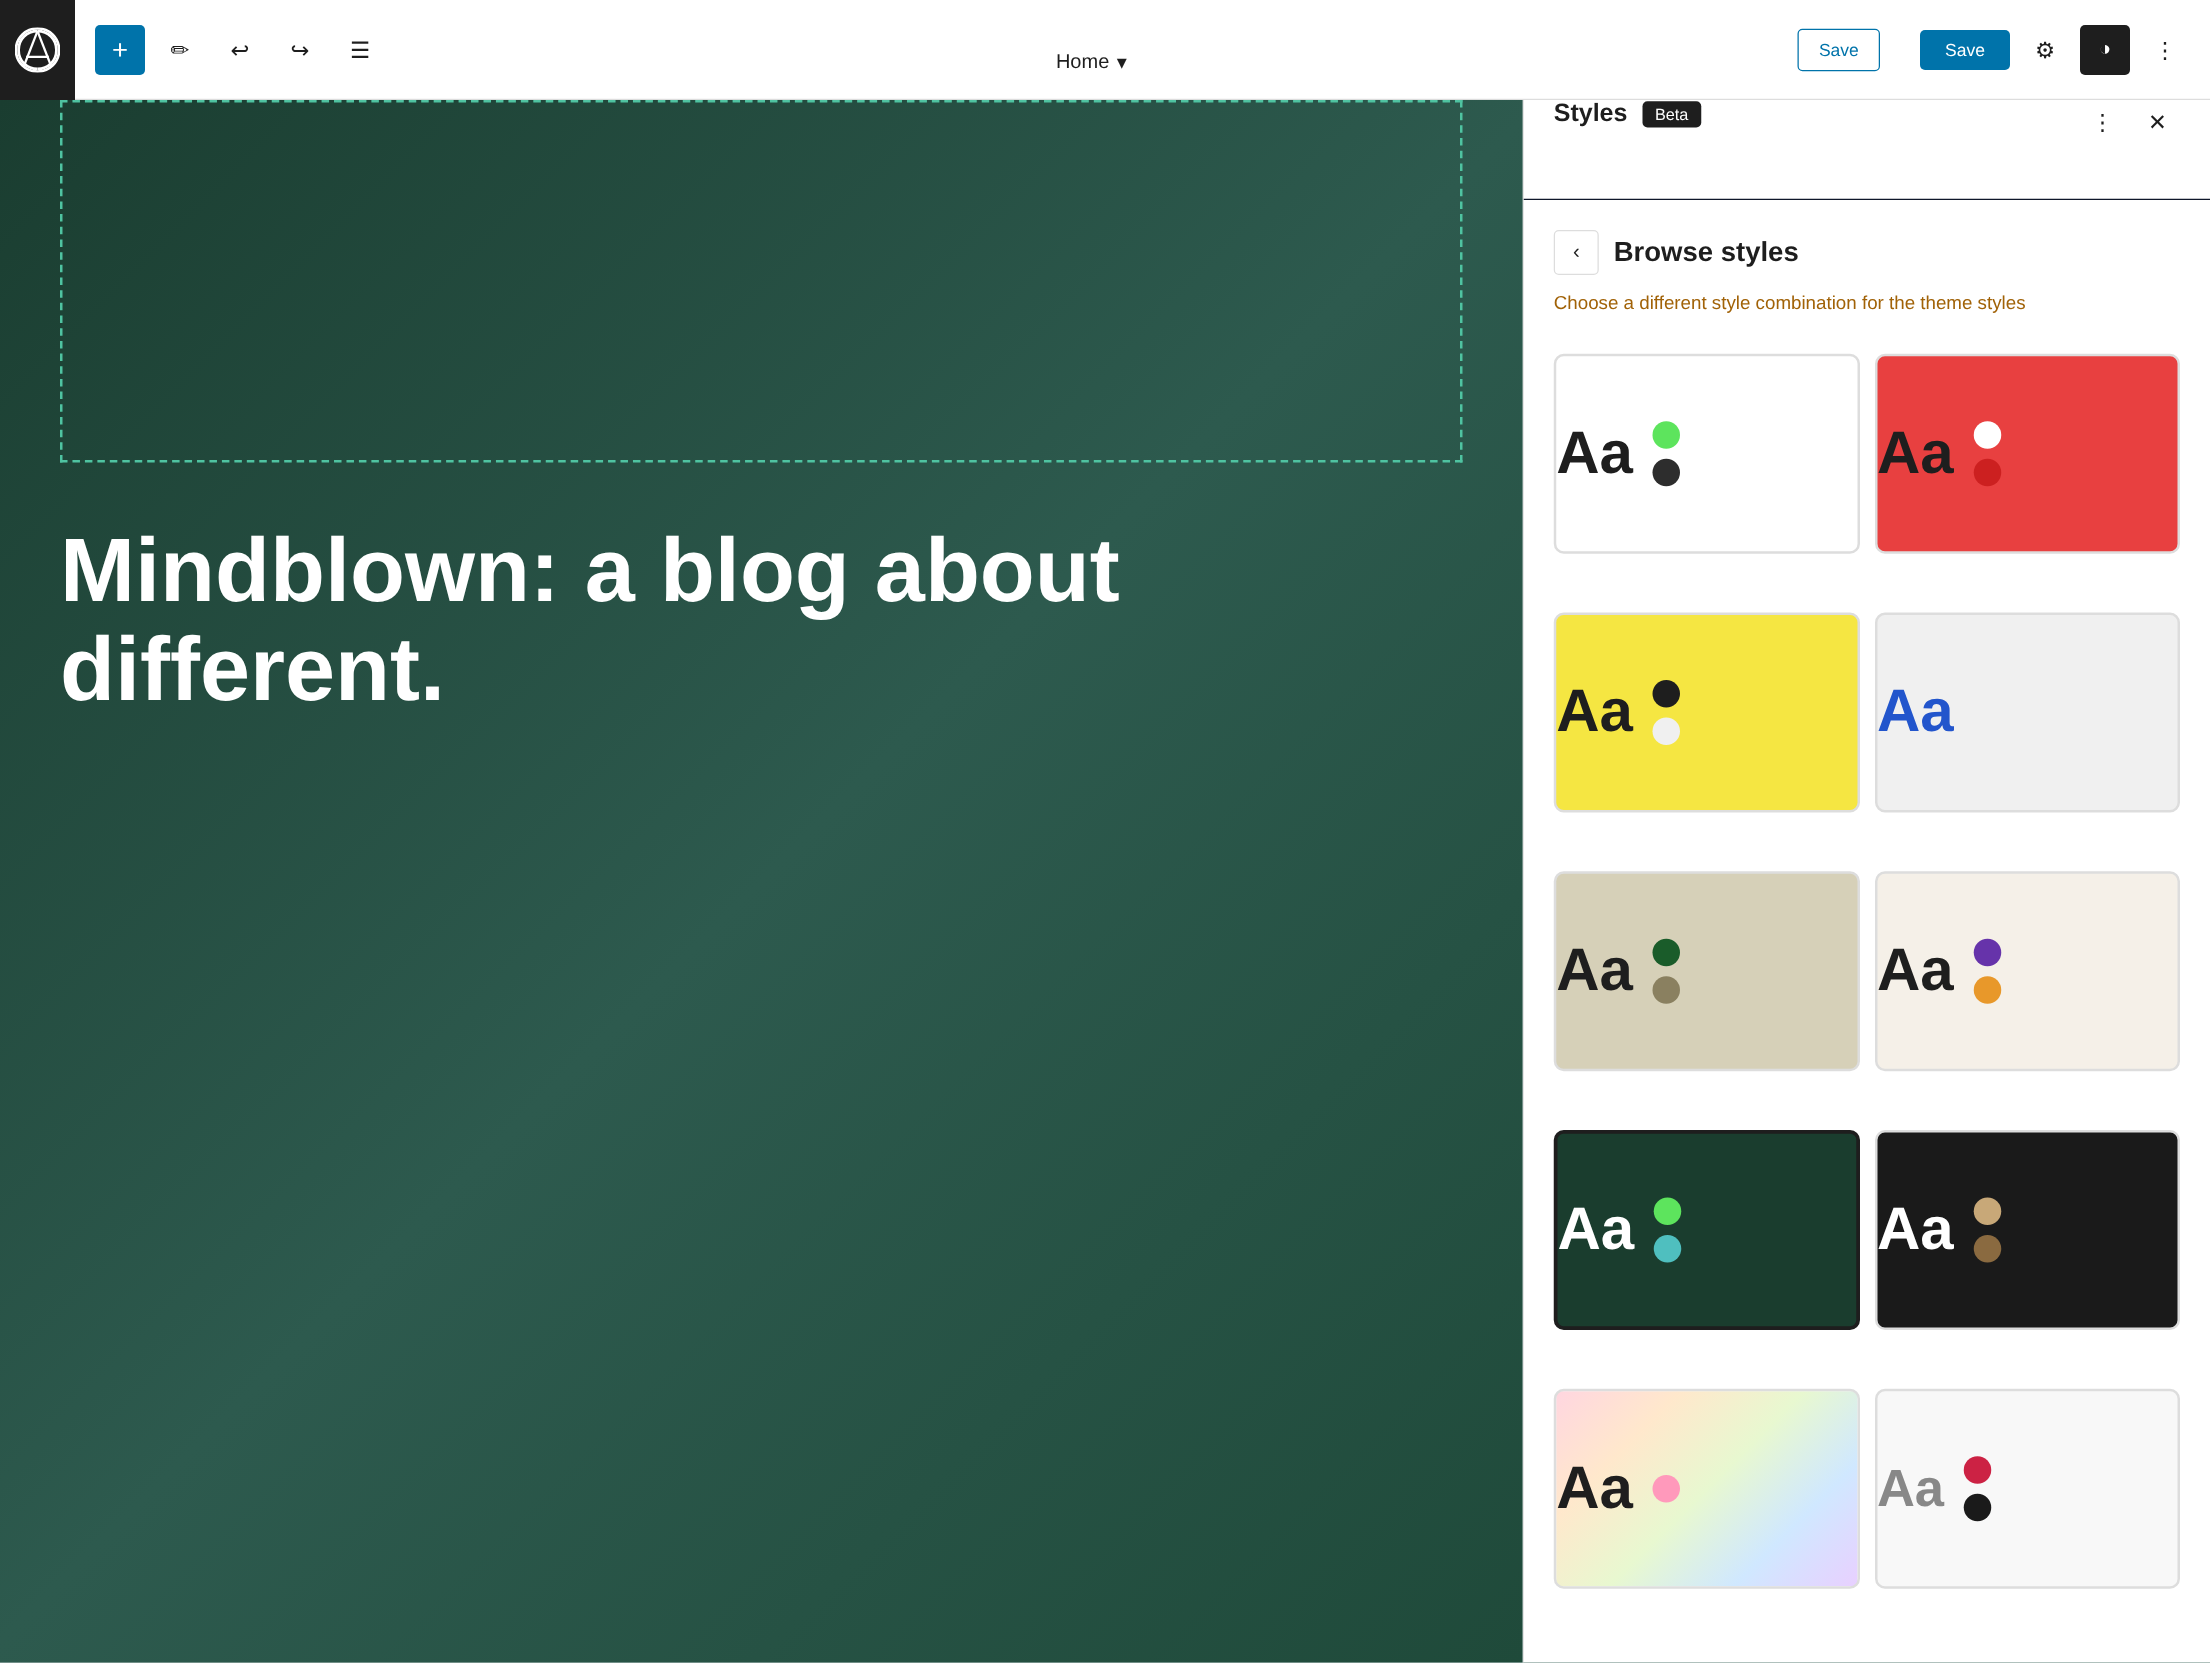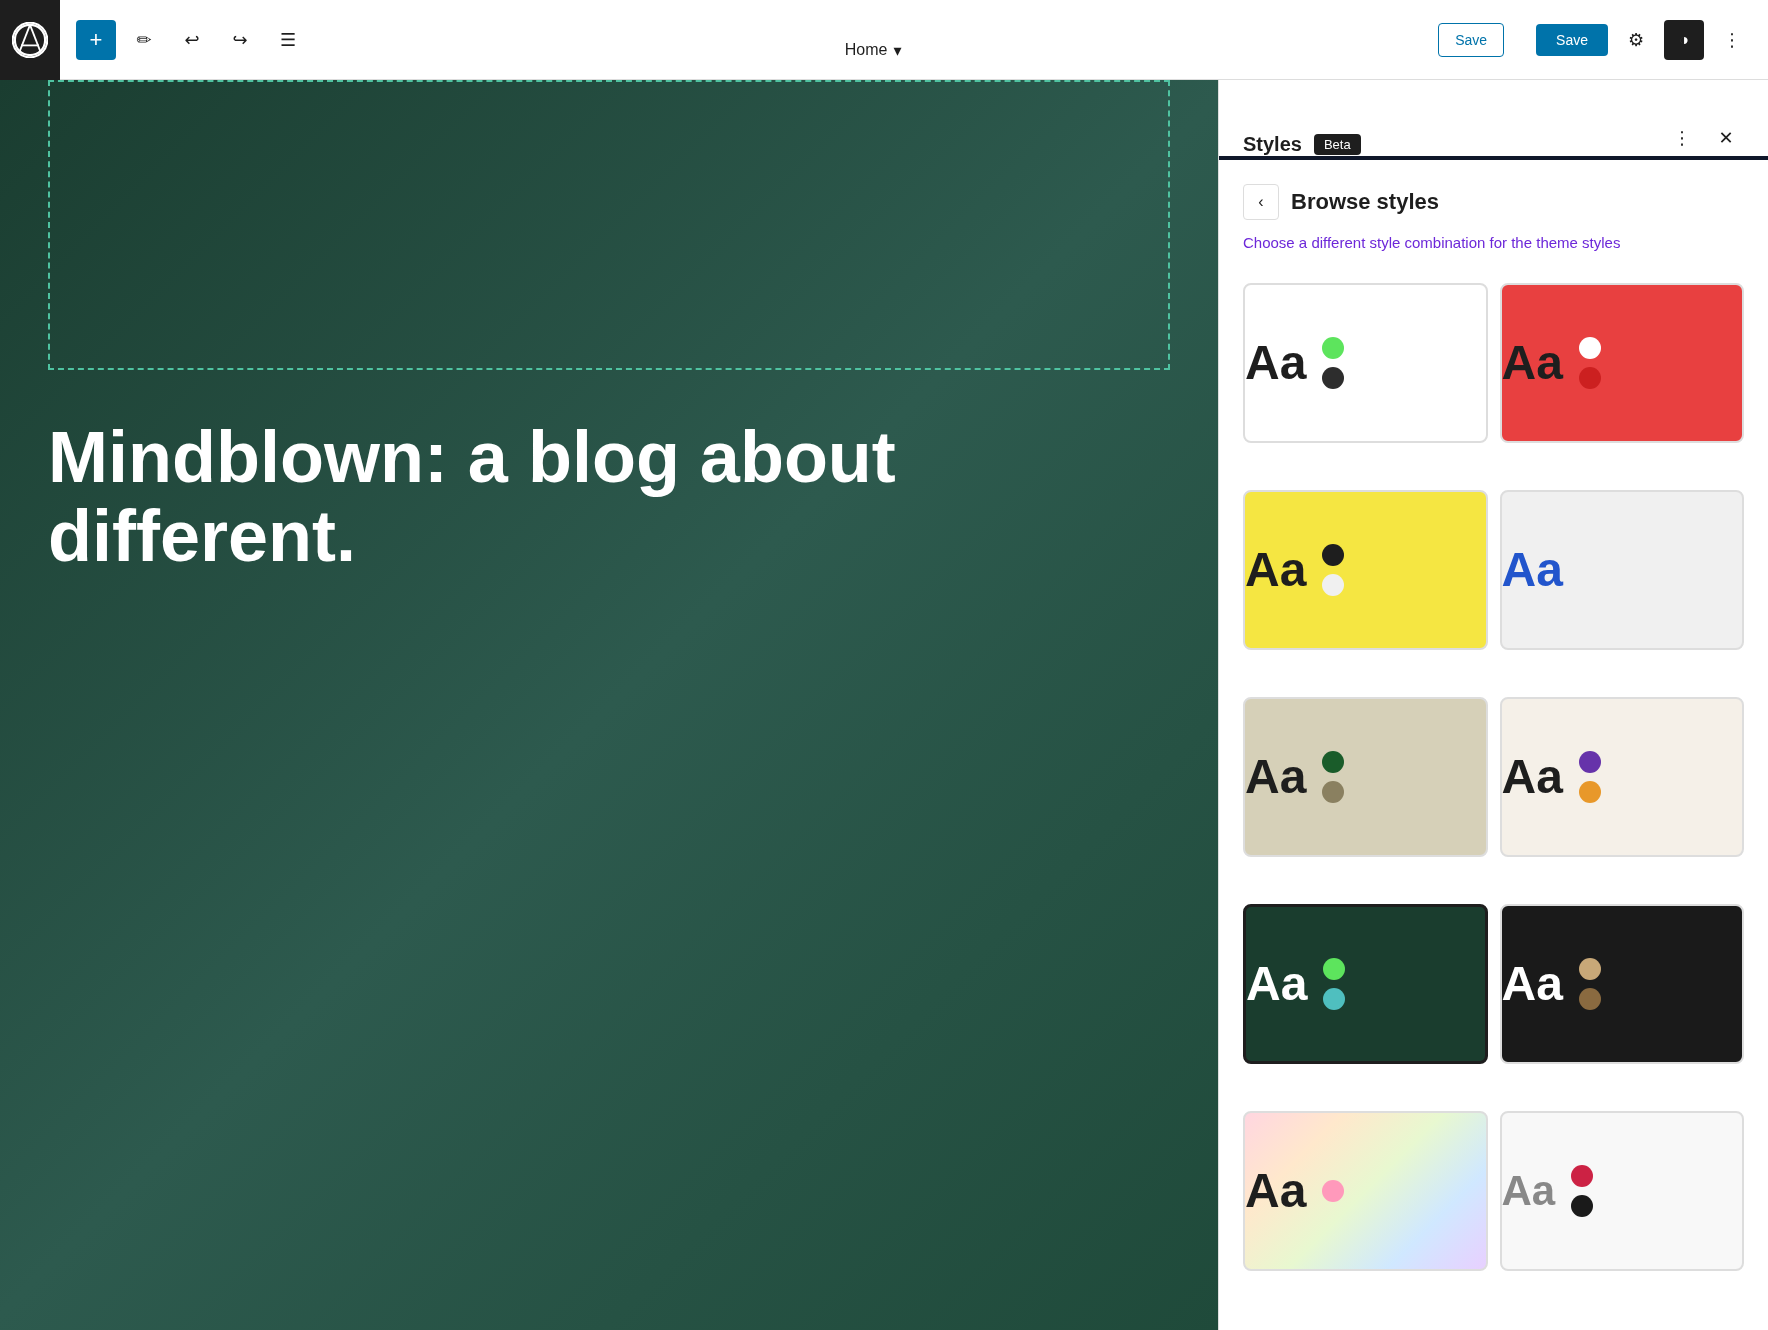--- a/index.html
+++ b/index.html
@@ -128,24 +128,24 @@
       background: #fff;
       border-left: 1px solid #ddd;
       display: flex;
       flex-direction: column;
       flex-shrink: 0;
     }
 
     .panel-header {
       height: 80px;
       display: flex;
-      align-items: flex-end;
+      align-items: flex-start;
       justify-content: space-between;
       padding: 0 24px;
-      border-bottom: 4px solid #0f172a;
+      border-bottom: 1px solid #0f172a;
     }
 
     .panel-header-left {
       display: flex; align-items: center; gap: 12px;
     }
     .panel-title {
       font-size: 20px; font-weight: 600; color: #1e1e1e;
     }
     .beta-badge {
       background: #1e1e1e; color: #fff;
@@ -169,21 +169,21 @@
       width: 36px; height: 36px;
       border: 1px solid #ddd; background: #fff; cursor: pointer;
       border-radius: 4px; display: flex; align-items: center; justify-content: center;
       font-size: 16px; color: #1e1e1e;
     }
     .browse-title {
       font-size: 22px; font-weight: 600; color: #1e1e1e;
     }
     .browse-description {
       padding: 0 24px 20px;
-      font-size: 15px; color: #6d28d9; line-height: 1.5;
+      font-size: 15px; color: #a16207; line-height: 1.5;
     }
 
     
     .style-grid {
       display: grid;
       grid-template-columns: 1fr 1fr;
       gap: 12px;
       padding: 8px 24px 24px;
       overflow-y: auto;
       flex: 1;

